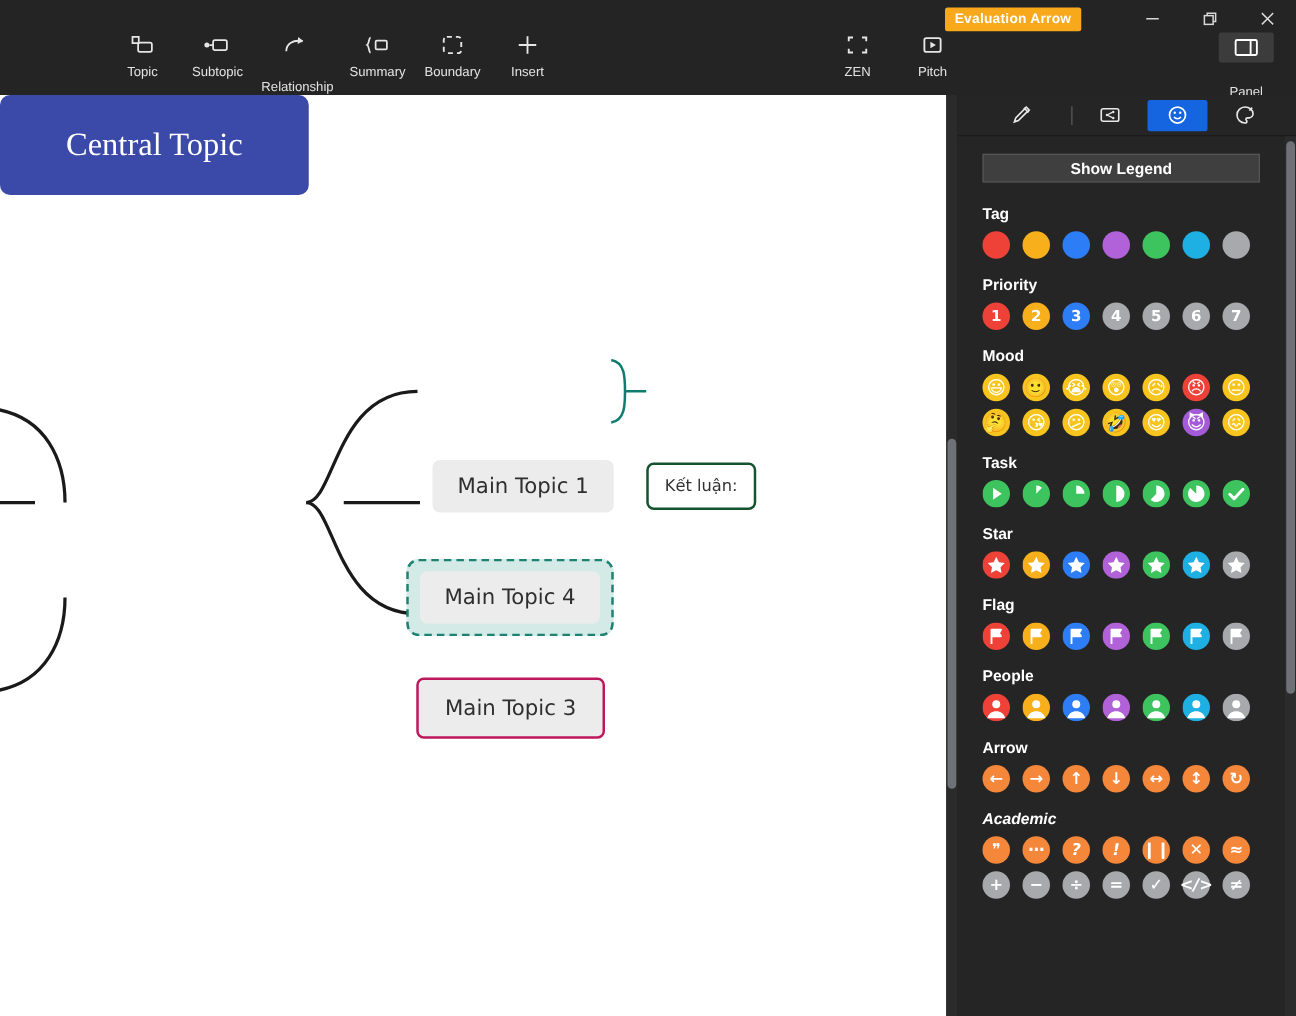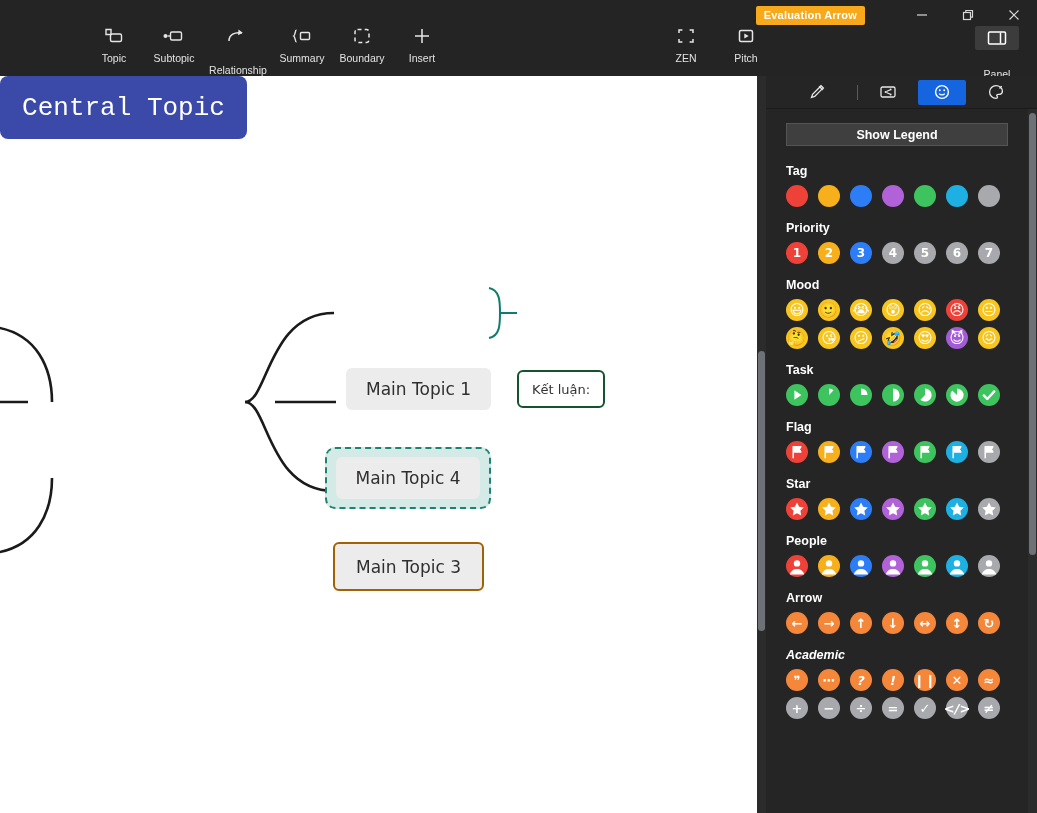--- a/index.html
+++ b/index.html
@@ -65,35 +65,35 @@
     position: absolute; left: 1px; width: 7px; top: 275px; height: 280px;
     background: #6e7277; border-radius: 4px;
   }
   .node { position: absolute; }
   .node-box {
     background: #ececec; border-radius: 6px;
     display: flex; align-items: center; justify-content: center;
     color: #2f2f2f; font-family: "DejaVu Sans", sans-serif;
   }
   #central {
-    left: 28px; top: 370px; width: 247px; height: 63px;
+    left: 28px; top: 370px; width: 247px; height: 80px;
     background: #3b4aa8; border-radius: 8px;
     display: flex; align-items: center; justify-content: center;
     color: #ffffff; font-size: 26px;
-    font-family: Liberation Mono, monospace;
+    font-family: Liberation Serif, serif;
   }
   #mt1 { left: 346px; top: 292px; width: 145px; height: 42px; font-size: 17px; }
   #mt2-sel {
     position: absolute; left: 325px; top: 371px; width: 166px; height: 62px;
     background: #d3eae7; border: 2px dashed #1d8272; border-radius: 10px;
   }
   #mt2 { left: 336px; top: 381px; width: 144px; height: 42px; font-size: 17px; }
   #mt3 {
     left: 333px; top: 466px; width: 151px; height: 49px; font-size: 17px;
-    border: 2px solid #a16207; border-radius: 6px;
+    border: 2px solid #be185d; border-radius: 6px;
   }
   #summary-node {
     left: 517px; top: 294px; width: 88px; height: 38px;
     border: 2px solid #14532d; border-radius: 6px; background: #ffffff;
     font-size: 13px; color: #333;
   }
 
   
   .panel {
     position: absolute; top: 76px; left: 766px; width: 271px; height: 737px;
@@ -417,20 +417,67 @@
               </div>
               <div class="st">
                 <svg width="22" height="22" viewBox="0 0 22 22">
                   <circle cx="11" cy="11" r="11" fill="#3EC45E"></circle>
                   <path d="M5.8 11.4l3.5 3.6 7-7.6" fill="none" stroke="#fff" stroke-width="2.4" stroke-linecap="round" stroke-linejoin="round"></path>
                 </svg>
               </div>
             </div>
           </div>
           <div class="sec" style="margin-top: 14px;">
+            <div class="sec-title">Star</div>
+            <div class="sec-row">
+              <div class="st">
+                <svg width="22" height="22" viewBox="0 0 22 22">
+                  <circle cx="11" cy="11" r="11" fill="#EE4238"></circle>
+                  <path d="M11 4.4l2.1 4.3 4.7.7-3.4 3.3.8 4.7-4.2-2.2-4.2 2.2.8-4.7L4.2 9.4l4.7-.7z" fill="#fff"></path>
+                </svg>
+              </div>
+              <div class="st">
+                <svg width="22" height="22" viewBox="0 0 22 22">
+                  <circle cx="11" cy="11" r="11" fill="#F7B01C"></circle>
+                  <path d="M11 4.4l2.1 4.3 4.7.7-3.4 3.3.8 4.7-4.2-2.2-4.2 2.2.8-4.7L4.2 9.4l4.7-.7z" fill="#fff"></path>
+                </svg>
+              </div>
+              <div class="st">
+                <svg width="22" height="22" viewBox="0 0 22 22">
+                  <circle cx="11" cy="11" r="11" fill="#2D7DF6"></circle>
+                  <path d="M11 4.4l2.1 4.3 4.7.7-3.4 3.3.8 4.7-4.2-2.2-4.2 2.2.8-4.7L4.2 9.4l4.7-.7z" fill="#fff"></path>
+                </svg>
+              </div>
+              <div class="st">
+                <svg width="22" height="22" viewBox="0 0 22 22">
+                  <circle cx="11" cy="11" r="11" fill="#B262D8"></circle>
+                  <path d="M11 4.4l2.1 4.3 4.7.7-3.4 3.3.8 4.7-4.2-2.2-4.2 2.2.8-4.7L4.2 9.4l4.7-.7z" fill="#fff"></path>
+                </svg>
+              </div>
+              <div class="st">
+                <svg width="22" height="22" viewBox="0 0 22 22">
+                  <circle cx="11" cy="11" r="11" fill="#3EC45E"></circle>
+                  <path d="M11 4.4l2.1 4.3 4.7.7-3.4 3.3.8 4.7-4.2-2.2-4.2 2.2.8-4.7L4.2 9.4l4.7-.7z" fill="#fff"></path>
+                </svg>
+              </div>
+              <div class="st">
+                <svg width="22" height="22" viewBox="0 0 22 22">
+                  <circle cx="11" cy="11" r="11" fill="#1EAFE3"></circle>
+                  <path d="M11 4.4l2.1 4.3 4.7.7-3.4 3.3.8 4.7-4.2-2.2-4.2 2.2.8-4.7L4.2 9.4l4.7-.7z" fill="#fff"></path>
+                </svg>
+              </div>
+              <div class="st">
+                <svg width="22" height="22" viewBox="0 0 22 22">
+                  <circle cx="11" cy="11" r="11" fill="#A7A9AC"></circle>
+                  <path d="M11 4.4l2.1 4.3 4.7.7-3.4 3.3.8 4.7-4.2-2.2-4.2 2.2.8-4.7L4.2 9.4l4.7-.7z" fill="#fff"></path>
+                </svg>
+              </div>
+            </div>
+          </div>
+          <div class="sec" style="margin-top: 14px;">
             <div class="sec-title">Flag</div>
             <div class="sec-row">
               <div class="st">
                 <svg width="22" height="22" viewBox="0 0 22 22">
                   <circle cx="11" cy="11" r="11" fill="#EE4238"></circle>
                   <path d="M7.2 5.2v12 M7.2 5.8h7.6l-1.6 2.6 1.6 2.6H7.2z" fill="#fff" stroke="#fff" stroke-width="1.5" stroke-linejoin="round"></path>
                 </svg>
               </div>
               <div class="st">
                 <svg width="22" height="22" viewBox="0 0 22 22">
@@ -459,67 +506,20 @@
               <div class="st">
                 <svg width="22" height="22" viewBox="0 0 22 22">
                   <circle cx="11" cy="11" r="11" fill="#1EAFE3"></circle>
                   <path d="M7.2 5.2v12 M7.2 5.8h7.6l-1.6 2.6 1.6 2.6H7.2z" fill="#fff" stroke="#fff" stroke-width="1.5" stroke-linejoin="round"></path>
                 </svg>
               </div>
               <div class="st">
                 <svg width="22" height="22" viewBox="0 0 22 22">
                   <circle cx="11" cy="11" r="11" fill="#A7A9AC"></circle>
                   <path d="M7.2 5.2v12 M7.2 5.8h7.6l-1.6 2.6 1.6 2.6H7.2z" fill="#fff" stroke="#fff" stroke-width="1.5" stroke-linejoin="round"></path>
-                </svg>
-              </div>
-            </div>
-          </div>
-          <div class="sec" style="margin-top: 14px;">
-            <div class="sec-title">Star</div>
-            <div class="sec-row">
-              <div class="st">
-                <svg width="22" height="22" viewBox="0 0 22 22">
-                  <circle cx="11" cy="11" r="11" fill="#EE4238"></circle>
-                  <path d="M11 4.4l2.1 4.3 4.7.7-3.4 3.3.8 4.7-4.2-2.2-4.2 2.2.8-4.7L4.2 9.4l4.7-.7z" fill="#fff"></path>
-                </svg>
-              </div>
-              <div class="st">
-                <svg width="22" height="22" viewBox="0 0 22 22">
-                  <circle cx="11" cy="11" r="11" fill="#F7B01C"></circle>
-                  <path d="M11 4.4l2.1 4.3 4.7.7-3.4 3.3.8 4.7-4.2-2.2-4.2 2.2.8-4.7L4.2 9.4l4.7-.7z" fill="#fff"></path>
-                </svg>
-              </div>
-              <div class="st">
-                <svg width="22" height="22" viewBox="0 0 22 22">
-                  <circle cx="11" cy="11" r="11" fill="#2D7DF6"></circle>
-                  <path d="M11 4.4l2.1 4.3 4.7.7-3.4 3.3.8 4.7-4.2-2.2-4.2 2.2.8-4.7L4.2 9.4l4.7-.7z" fill="#fff"></path>
-                </svg>
-              </div>
-              <div class="st">
-                <svg width="22" height="22" viewBox="0 0 22 22">
-                  <circle cx="11" cy="11" r="11" fill="#B262D8"></circle>
-                  <path d="M11 4.4l2.1 4.3 4.7.7-3.4 3.3.8 4.7-4.2-2.2-4.2 2.2.8-4.7L4.2 9.4l4.7-.7z" fill="#fff"></path>
-                </svg>
-              </div>
-              <div class="st">
-                <svg width="22" height="22" viewBox="0 0 22 22">
-                  <circle cx="11" cy="11" r="11" fill="#3EC45E"></circle>
-                  <path d="M11 4.4l2.1 4.3 4.7.7-3.4 3.3.8 4.7-4.2-2.2-4.2 2.2.8-4.7L4.2 9.4l4.7-.7z" fill="#fff"></path>
-                </svg>
-              </div>
-              <div class="st">
-                <svg width="22" height="22" viewBox="0 0 22 22">
-                  <circle cx="11" cy="11" r="11" fill="#1EAFE3"></circle>
-                  <path d="M11 4.4l2.1 4.3 4.7.7-3.4 3.3.8 4.7-4.2-2.2-4.2 2.2.8-4.7L4.2 9.4l4.7-.7z" fill="#fff"></path>
-                </svg>
-              </div>
-              <div class="st">
-                <svg width="22" height="22" viewBox="0 0 22 22">
-                  <circle cx="11" cy="11" r="11" fill="#A7A9AC"></circle>
-                  <path d="M11 4.4l2.1 4.3 4.7.7-3.4 3.3.8 4.7-4.2-2.2-4.2 2.2.8-4.7L4.2 9.4l4.7-.7z" fill="#fff"></path>
                 </svg>
               </div>
             </div>
           </div>
           <div class="sec" style="margin-top: 14px;">
             <div class="sec-title">People</div>
             <div class="sec-row">
               <div class="st">
                 <svg width="22" height="22" viewBox="0 0 22 22">
                   <circle cx="11" cy="11" r="11" fill="#EE4238"></circle>

